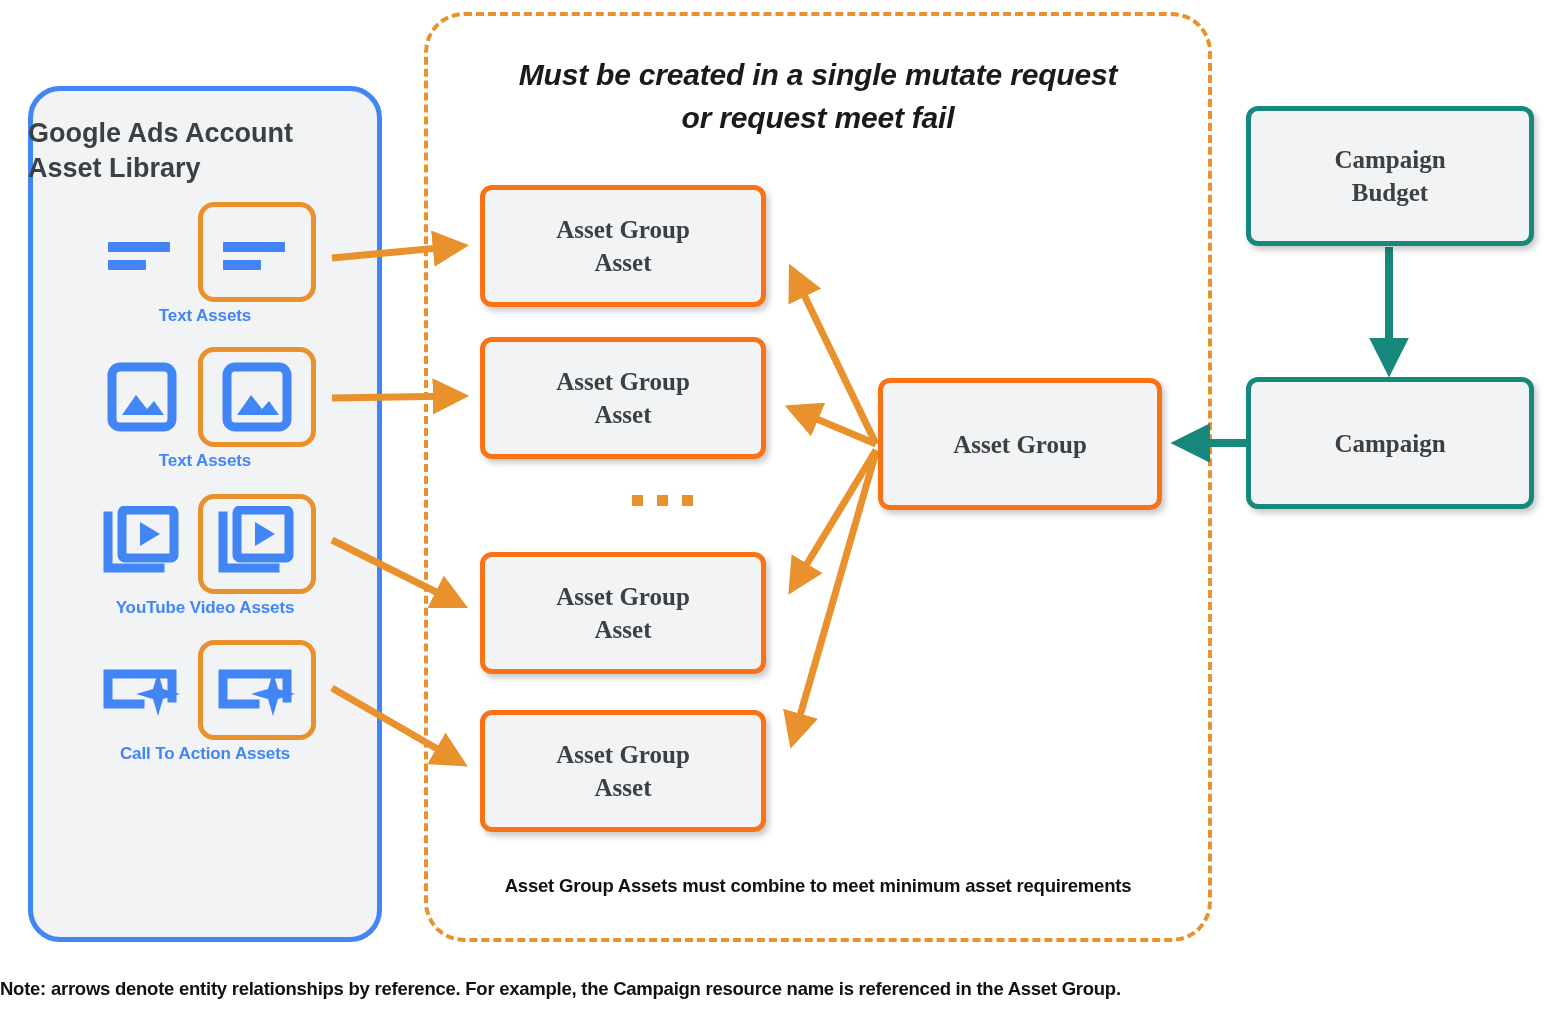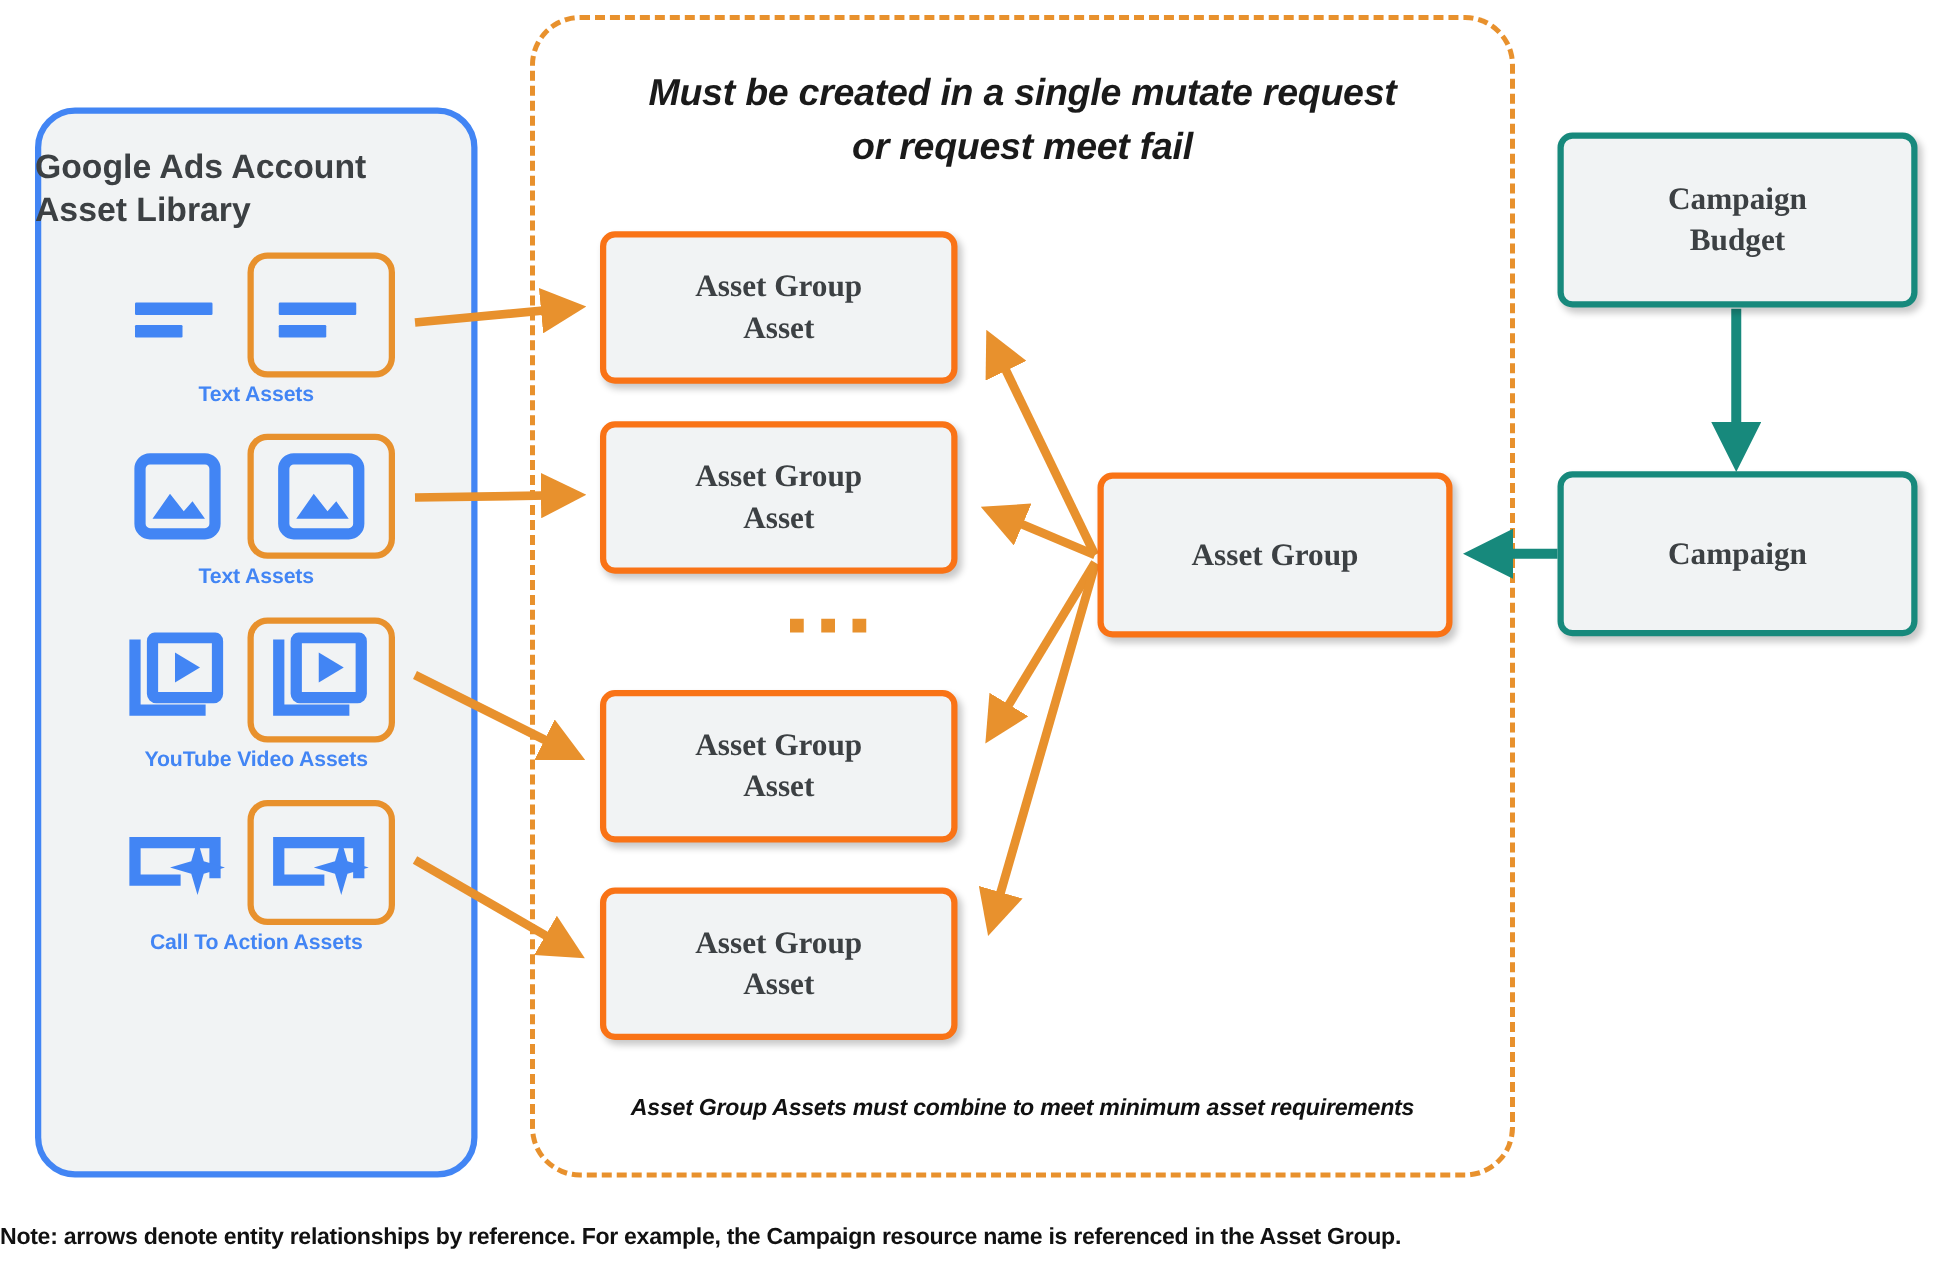--- a/index.html
+++ b/index.html
@@ -62,21 +62,20 @@
     position: absolute;
     left: 424px;
     top: 875px;
     width: 788px;
     text-align: center;
     font-size: 18.5px;
     font-weight: bold;
     color: #111111;
     z-index: 4;
     letter-spacing: -0.2px;
-    font-style: italic;
   }
 
   
   .library-panel {
     position: absolute;
     left: 28px;
     top: 86px;
     width: 354px;
     height: 856px;
     background: #F1F3F4;

